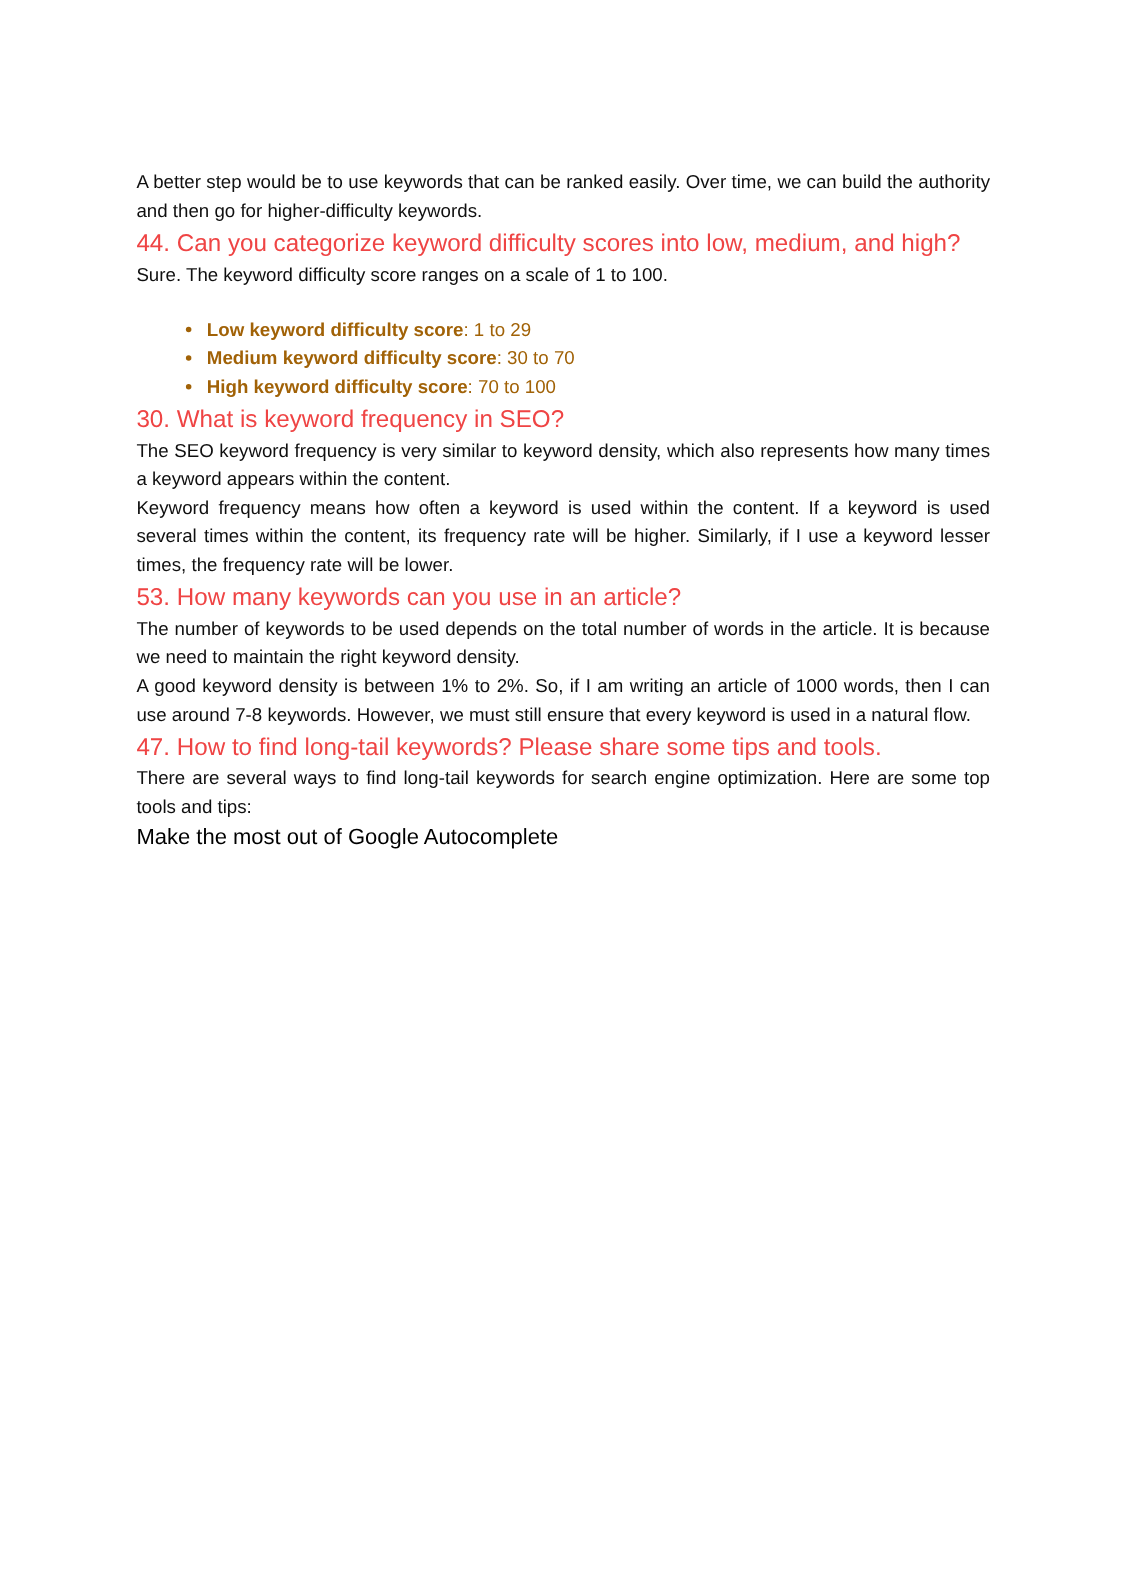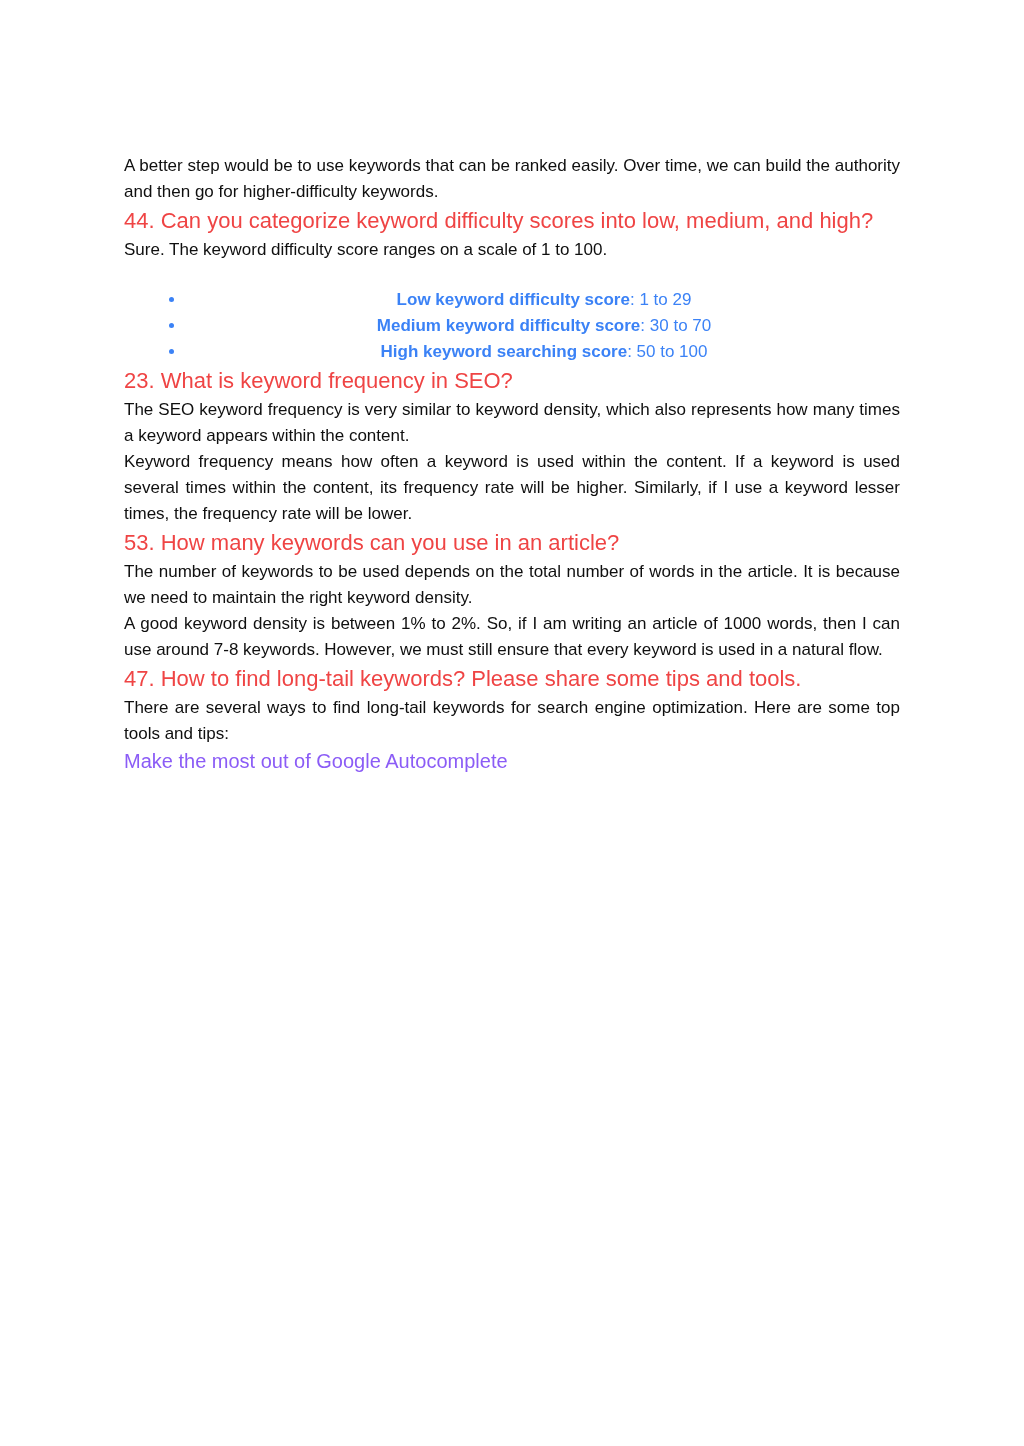--- a/index.html
+++ b/index.html
@@ -31,31 +31,30 @@
     font-size: 22px;
     line-height: 32px;
     font-weight: 400;
     color: #ef4444;
   }
   h3.subheading {
     margin: 0;
     font-size: 20px;
     line-height: 28px;
     font-weight: 400;
-    color: #8b5cf6;
+    color: #000000;
   }
   .justify { text-align: justify; }
   ul.bullets {
     margin: 24px 0 0 0;
     padding: 0 0 0 62px;
     list-style: disc outside;
-    color: #3b82f6;
+    color: #a16207;
     font-size: 17px;
     line-height: 26px;
-    text-align: center;
   }
   ul.bullets li { padding-left: 2px; }
   .b { font-weight: 700; }
   .sp-6  { margin-top: 6px; }
   .sp-24 { margin-top: 24px; }
   .sp-26 { margin-top: 26px; }
   .sp-32 { margin-top: 32px; }
 </style>
 </head>
 <body>
@@ -64,24 +63,24 @@
   <div class="content">
 
     <p class="body justify">A better step would be to use keywords that can be ranked easily. Over time, we can build the authority and then go for higher-difficulty keywords.</p>
 
     <h2 class="heading justify sp-26">44. Can you categorize keyword difficulty scores into low, medium, and high?</h2>
     <p class="body sp-6">Sure. The keyword difficulty score ranges on a scale of 1 to 100.</p>
 
     <ul class="bullets">
       <li><span class="b">Low keyword difficulty score</span><span>: 1 to 29</span></li>
       <li><span class="b">Medium keyword difficulty score</span><span>: 30 to 70</span></li>
-      <li><span class="b">High keyword searching score</span><span>: 50 to 100</span></li>
+      <li><span class="b">High keyword difficulty score</span><span>: 70 to 100</span></li>
     </ul>
 
-    <h2 class="heading sp-24">23. What is keyword frequency in SEO?</h2>
+    <h2 class="heading sp-24">30. What is keyword frequency in SEO?</h2>
     <p class="body sp-24">The SEO keyword frequency is very similar to keyword density, which also represents how many times a keyword appears within the content.</p>
     <p class="body sp-32">Keyword frequency means how often a keyword is used within the content. If a keyword is used several times within the content, its frequency rate will be higher. Similarly, if I use a keyword lesser times, the frequency rate will be lower.</p>
 
     <h2 class="heading sp-24">53. How many keywords can you use in an article?</h2>
     <p class="body sp-32">The number of keywords to be used depends on the total number of words in the article. It is because we need to maintain the right keyword density.</p>
     <p class="body sp-24">A good keyword density is between 1% to 2%. So, if I am writing an article of 1000 words, then I can use around 7-8 keywords. However, we must still ensure that every keyword is used in a natural flow.</p>
 
     <h2 class="heading sp-24">47. How to find long-tail keywords? Please share some tips and tools.</h2>
     <p class="body sp-6">There are several ways to find long-tail keywords for search engine optimization. Here are some top tools and tips:</p>
 

